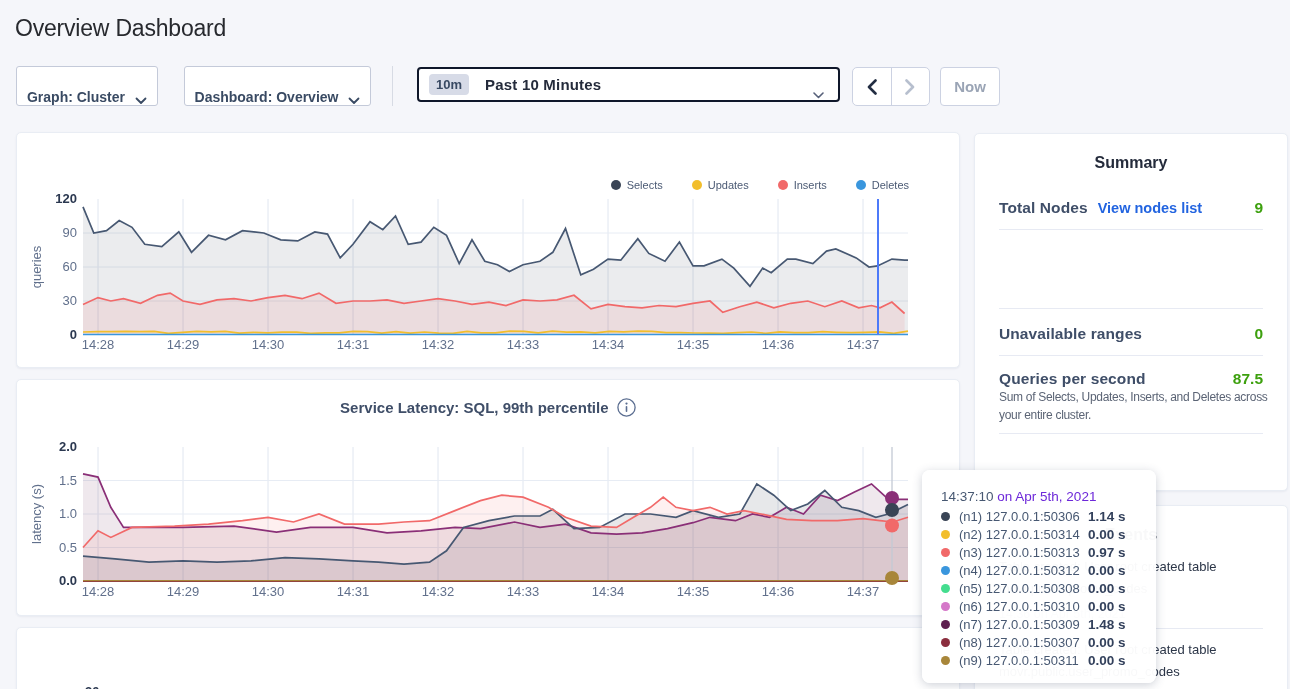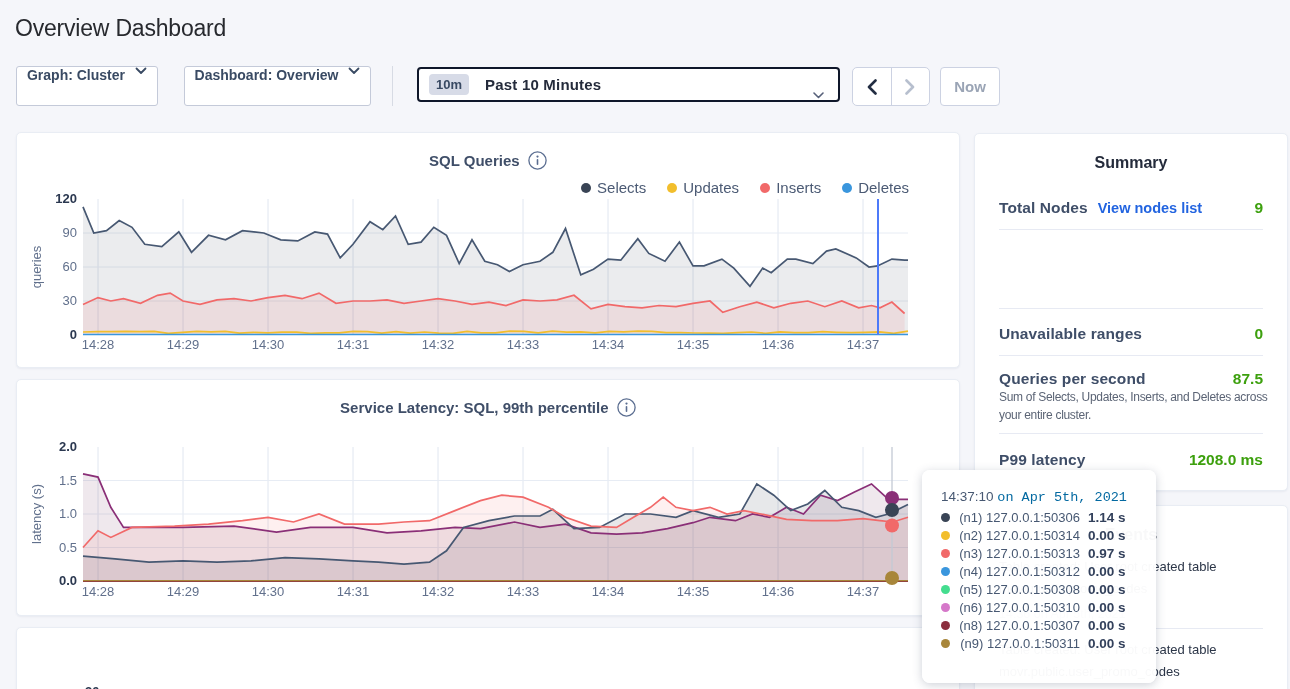--- a/index.html
+++ b/index.html
@@ -1,50 +1,50 @@
 <!DOCTYPE html>
 <html><head><meta charset="utf-8">
 <style>
 * { margin:0; padding:0; box-sizing:border-box; }
 html,body { width:1290px; height:689px; background:#f5f6fa; font-family:"Liberation Sans",sans-serif; position:relative; overflow:hidden; }
 h1 { position:absolute; left:15px; top:15px; font-size:23px; font-weight:400; color:#27292e; letter-spacing:-0.2px; }
-.dd { position:absolute; top:66px; height:40px; background:#fff; border:1px solid #c4cad9; border-radius:3px; font-size:14px; font-weight:700; color:#394a63; display:flex; align-items:flex-start; justify-content:center; gap:10px; }
+.dd { position:absolute; top:66px; height:40px; background:#fff; border:1px solid #c4cad9; border-radius:3px; font-size:14px; font-weight:700; color:#394a63; display:flex; align-items:flex-end; justify-content:center; gap:10px; }
 .vdiv { position:absolute; left:392px; top:66px; width:1px; height:40px; background:#d7dbe4; }
 .timesel { position:absolute; left:417px; top:67px; width:423px; height:35px; background:#fff; border:2px solid #0f172a; border-radius:4px; display:flex; align-items:center; }
 .badge10 { display:inline-block; margin-left:10px; background:#d7dbe7; border-radius:4px; font-size:13px; font-weight:700; color:#394a63; padding:3px 7px; }
 .tslabel { margin-left:16px; font-size:15px; font-weight:700; color:#242b3b; letter-spacing:0.2px; }
 .tschev { position:absolute; right:14px; top:16px; }
 .arrows { position:absolute; left:852px; top:67px; width:78px; height:39px; background:#fff; border:1px solid #ccd2e2; border-radius:5px; display:flex; }
 .arrows .cell { flex:1; display:flex; align-items:center; justify-content:center; }
 .arrows .cell:first-child { border-right:1px solid #ccd2e2; }
 .nowbtn { position:absolute; left:940px; top:67px; width:60px; height:39px; background:#fff; border:1px solid #ccd2e2; border-radius:4px; font-size:15px; font-weight:700; color:#9aa4b5; display:flex; align-items:center; justify-content:center; }
 .panel { position:absolute; background:#fff; border:1px solid #e9edf4; border-radius:5px; box-shadow:0 1px 2px rgba(170,180,200,0.18); }
 .ptitle { position:absolute; width:100%; top:18px; text-align:center; font-size:15px; font-weight:700; color:#3f4e68; }
 .plot { position:absolute; left:0; top:0; }
 .axl { font-size:13px; fill:#61708c; font-family:"Liberation Sans",sans-serif; }
 .axl.b { font-weight:700; fill:#2b3850; }
-.legend { position:absolute; top:46px; right:50px; display:flex; gap:21px; font-size:15px; color:#4b5a74; }
+.legend { position:absolute; top:46px; right:50px; display:flex; gap:29px; font-size:11px; color:#4b5a74; }
 .legend span.it { display:flex; align-items:center; gap:6px; }
 .ldot { width:10px; height:10px; border-radius:50%; display:inline-block; }
 .scard { position:absolute; background:#fff; border:1px solid #e9edf4; border-radius:5px; box-shadow:0 1px 2px rgba(170,180,200,0.18); }
 .sctitle { position:absolute; left:0; right:0; text-align:center; font-size:16px; font-weight:700; color:#242b3b; line-height:19px; }
 .srow { position:absolute; left:24px; right:24px; display:flex; align-items:baseline; line-height:18px; }
 .slabel { font-size:15.5px; font-weight:700; color:#3f4e68; letter-spacing:0.1px; }
 .slink { font-size:14.5px; font-weight:700; color:#2264e0; margin-left:10px; }
 .sval { margin-left:auto; font-size:15.5px; font-weight:700; color:#3da00e; }
 .sdesc { position:absolute; left:24px; font-size:12px; color:#5b6475; line-height:18px; white-space:nowrap; letter-spacing:-0.3px; }
 .sdivider { position:absolute; left:24px; right:24px; height:1px; background:#e7eaf3; }
 .erow { position:absolute; left:24px; right:6px; font-size:13px; color:#2c3648; line-height:21.5px; }
 .ets { position:absolute; left:24px; font-size:12.5px; color:#8792a8; line-height:18px; }
 .tooltip { position:absolute; left:922px; top:470px; width:234px; height:213px; background:rgba(255,255,255,0.97); border-radius:8px; box-shadow:0 2px 10px rgba(60,70,100,0.25); z-index:10; }
 .ttime { padding:19px 0 3px 19px; font-size:13.5px; color:#475872; }
-.ttime .gray { color:#0369a1;font-family:Liberation Mono, monospace; }
+.ttime .gray { color:#6d28d9; }
 .trow { display:flex; align-items:center; padding-left:19px; height:18px; font-size:13px; color:#475872; }
 .tdot { width:9px; height:9px; border-radius:50%; margin-right:9px; flex:none; }
-.tname { width:121px;text-align:right; }
+.tname { width:121px; }
 .tval { font-weight:700; color:#33415c; margin-left:8px; font-size:13.5px; }
 </style></head>
 <body>
 <h1>Overview Dashboard</h1>
 <div class="dd" style="left:16px; width:142px;">Graph: Cluster <svg width="12" height="8" viewBox="0 0 12 8">
       <path d="M1.5 1.5 L6 6 L10.5 1.5" fill="none" stroke="#394a63" stroke-width="1.8" stroke-linecap="round" stroke-linejoin="round"></path>
     </svg></div>
 <div class="dd" style="left:184px; width:187px;">Dashboard: Overview <svg width="12" height="8" viewBox="0 0 12 8">
       <path d="M1.5 1.5 L6 6 L10.5 1.5" fill="none" stroke="#394a63" stroke-width="1.8" stroke-linecap="round" stroke-linejoin="round"></path>
     </svg></div>
@@ -64,25 +64,20 @@
     </div>
 <div class="cell">
       <svg width="10" height="16" viewBox="0 0 10 16">
         <path d="M1.5 1.5 L8 8 L1.5 14.5" fill="none" stroke="#b7bfce" stroke-width="2.6" stroke-linecap="round" stroke-linejoin="round"></path>
       </svg>
     </div>
 </div>
 <div class="nowbtn">Now</div>
 
 <div class="panel" style="left:16px; top:132px; width:944px; height:236px;">
-  <div class="ptitle">SQL Queries&nbsp;&nbsp;<svg width="19" height="19" viewBox="0 0 19 19" style="vertical-align:-4px">
-        <circle cx="9.5" cy="9.5" r="8.6" fill="none" stroke="#5a6d90" stroke-width="1.3"></circle>
-        <circle cx="9.5" cy="5.6" r="1.1" fill="#5a6d90"></circle>
-        <rect x="8.7" y="8" width="1.6" height="6" rx="0.8" fill="#5a6d90"></rect>
-      </svg></div>
   <div class="legend">
     <span class="it"><span class="ldot" style="background:#394455"></span>Selects</span>
     <span class="it"><span class="ldot" style="background:#f2be2c"></span>Updates</span>
     <span class="it"><span class="ldot" style="background:#f16969"></span>Inserts</span>
     <span class="it"><span class="ldot" style="background:#3a96dd"></span>Deletes</span>
   </div>
   <svg class="plot" width="944" height="236" viewBox="0 0 944 236">
 <line x1="81" y1="66" x2="81" y2="202" stroke="#e0e6f0" stroke-width="1"></line>
       <line x1="166" y1="66" x2="166" y2="202" stroke="#e0e6f0" stroke-width="1"></line>
       <line x1="251" y1="66" x2="251" y2="202" stroke="#e0e6f0" stroke-width="1"></line>
@@ -191,24 +186,20 @@
       <span class="slabel">Unavailable ranges</span>
       <span class="sval">0</span>
     </div>
   <div class="sdivider" style="top:221px;"></div>
   <div class="srow" style="top:236px;">
       <span class="slabel">Queries per second</span>
       <span class="sval">87.5</span>
     </div>
   <div class="sdesc" style="top:254px;">Sum of Selects, Updates, Inserts, and Deletes across<br>your entire cluster.</div>
   <div class="sdivider" style="top:299px;"></div>
-  <div class="srow" style="top:317px;">
-      <span class="slabel">P99 latency</span>
-      <span class="sval">1208.0 ms</span>
-    </div>
 </div>
 
 <div class="scard" style="left:974px; top:505px; width:314px; height:300px;">
   <div class="sctitle" style="top:19px;">Events</div>
   <div class="erow" style="top:50px;">Table created: User root created table<br>movr.public.promo_codes</div>
   <div class="ets" style="top:99px;">14:36 on Apr 5th, 2021</div>
   <div class="sdivider" style="top:122px;"></div>
   <div class="erow" style="top:133px;">Table created: User root created table<br>movr.public.user_promo_codes</div>
   <div class="ets" style="top:182px;">14:36 on Apr 5th, 2021</div>
 </div>
@@ -239,20 +230,25 @@
       <span class="tdot" style="background:#44dd8f"></span>
       <span class="tname">(n5) 127.0.0.1:50308</span>
       <span class="tval">0.00&nbsp;s</span>
     </div>
     <div class="trow">
       <span class="tdot" style="background:#d578c9"></span>
       <span class="tname">(n6) 127.0.0.1:50310</span>
       <span class="tval">0.00&nbsp;s</span>
     </div>
     <div class="trow">
+      <span class="tdot" style="background:#5f2050"></span>
+      <span class="tname">(n7) 127.0.0.1:50309</span>
+      <span class="tval">1.48&nbsp;s</span>
+    </div>
+    <div class="trow">
       <span class="tdot" style="background:#8b2e3e"></span>
       <span class="tname">(n8) 127.0.0.1:50307</span>
       <span class="tval">0.00&nbsp;s</span>
     </div>
     <div class="trow">
       <span class="tdot" style="background:#a8863a"></span>
       <span class="tname">(n9) 127.0.0.1:50311</span>
       <span class="tval">0.00&nbsp;s</span>
     </div>
 </div>

